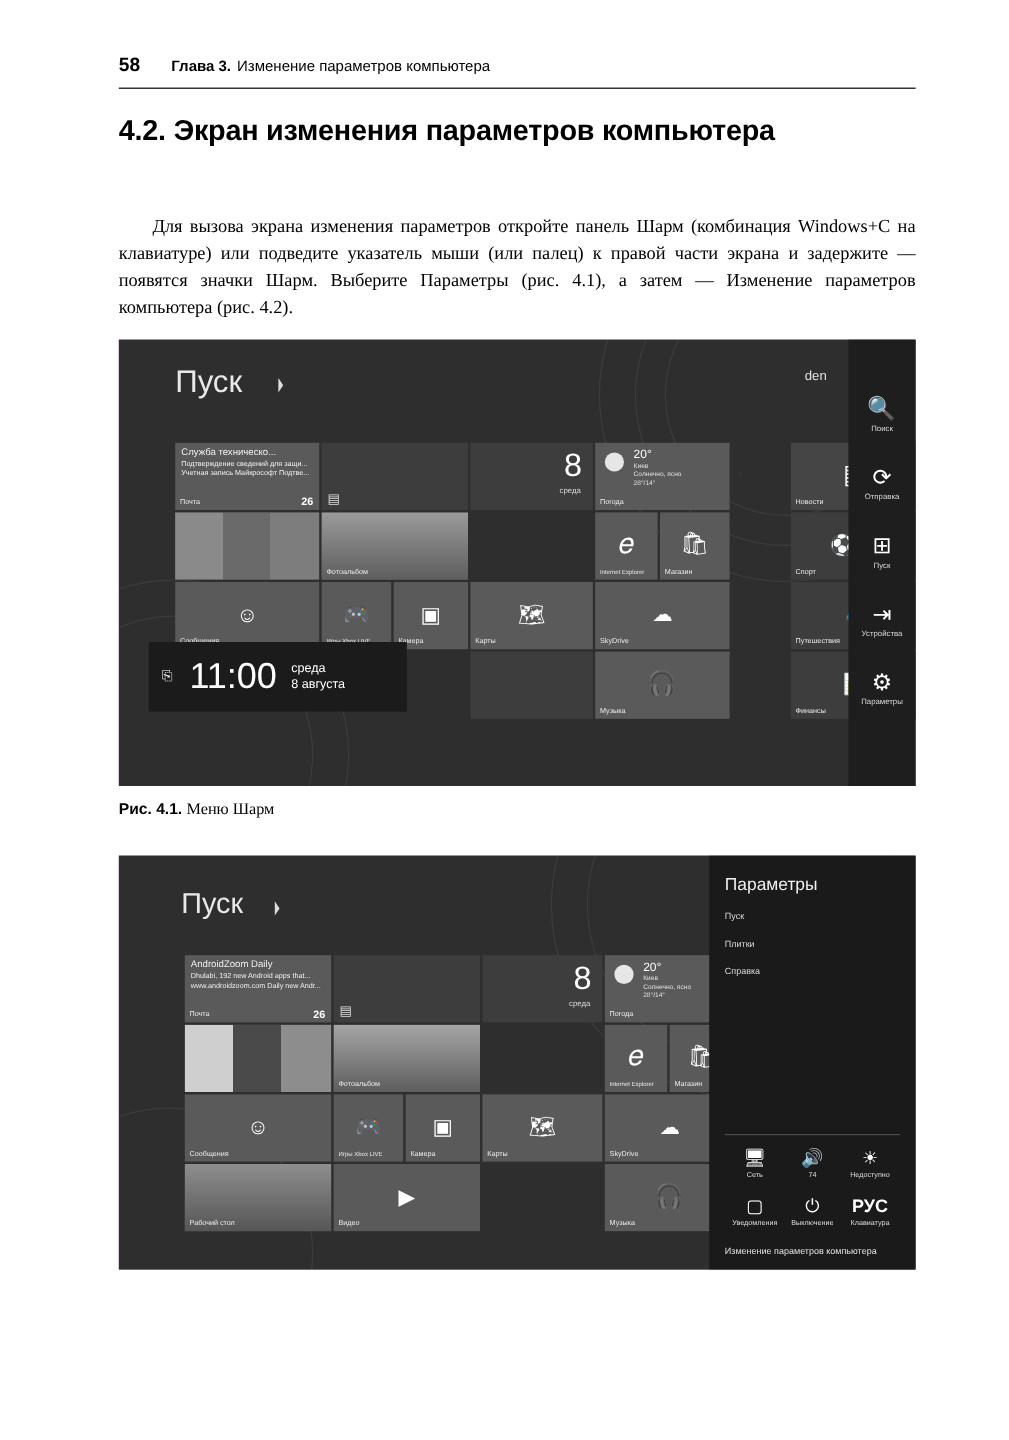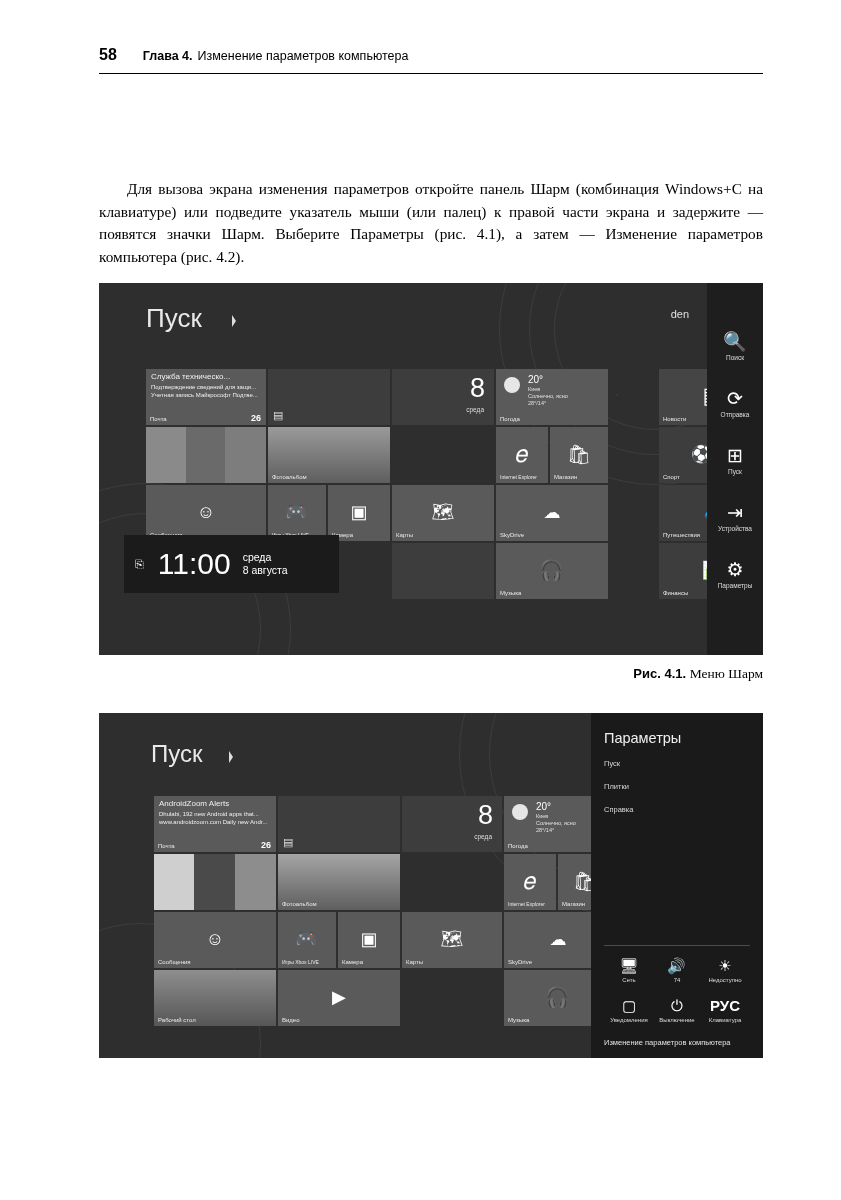--- a/index.html
+++ b/index.html
@@ -95,21 +95,21 @@
     width: 664px;
     background: #701a75;
     position: relative;
     overflow: hidden;
   }
   .shot1 { height: 372px; }
   .shot2 { height: 345px; }
 
   .caption {
     margin-top: 11px;
-    text-align: right;
+    text-align: left;
     font-size: 13px;
     font-family: "Liberation Sans", sans-serif;
   }
   .caption b { font-weight: bold; }
   .caption .ctext { font-family: "Liberation Serif", serif; font-size: 13.5px; }
 
   
   .startbg {
     position: absolute;
     inset: 0;
@@ -270,25 +270,26 @@
     color: #e2e2e2;
   }
 </style>
 </head>
 <body>
 
 <div class="page">
 
   <div class="runhead">
     <span class="pgnum">58</span>
-    <span class="chap-label">Глава 4.</span>
+    <span class="chap-label">Глава 3.</span>
     <span class="chap-title">Изменение параметров компьютера</span>
   </div>
   <div class="runhead-rule"></div>
 
+  <h1 class="sec">4.2. Экран изменения параметров компьютера</h1>
 
   <p class="body">Для вызова экрана изменения параметров откройте панель Шарм (комбинация Windows+C на клавиатуре) или подведите указатель мыши (или палец) к правой части экрана и задержите — появятся значки Шарм. Выберите Параметры (рис. 4.1), а затем — Изменение параметров компьютера (рис. 4.2).</p>
 
   <div class="figure fig1">
     <div class="shot shot1">
       <div class="startbg"></div>
       <div class="rings" style="left:430px; top:-80px; width:250px; height:250px;"></div>
       <div class="rings" style="left:400px; top:-110px; width:310px; height:310px;"></div>
       <div class="rings" style="left:455px; top:-55px; width:200px; height:200px;"></div>
       <div class="rings" style="left:-70px; top:230px; width:230px; height:230px;"></div>
@@ -438,21 +439,21 @@
       <div class="rings" style="left:390px; top:-90px; width:260px; height:260px;"></div>
       <div class="rings" style="left:360px; top:-120px; width:320px; height:320px;"></div>
       <div class="rings" style="left:-80px; top:210px; width:240px; height:240px;"></div>
 
       <div class="start-title" style="left:52px; top:27px; font-size:24px;">Пуск</div>
       <div style="position:absolute; left:130px; top:38px; width:0; height:0;
                   border-left:4px solid #ddd; border-top:6px solid transparent; border-bottom:6px solid transparent;"></div>
 
       <div class="tile light" style="left:55px; top:83px; width:122px; height:56px;">
         <div class="mailtile-text">
-          <span class="t1">AndroidZoom Alerts</span>
+          <span class="t1">AndroidZoom Daily</span>
           <span>Dhulabi, 192 new Android apps that...</span><br>
           <span>www.androidzoom.com Daily new Andr...</span>
         </div>
         <span class="tl-label">Почта</span>
         <span class="tl-count">26</span>
       </div>
       <div class="tile dark" style="left:179px; top:83px; width:122px; height:56px;">
         <span style="position:absolute; left:5px; bottom:3px; font-size:11px; color:#ddd;">▤</span>
       </div>
       <div class="tile dark" style="left:303px; top:83px; width:100px; height:56px;">

